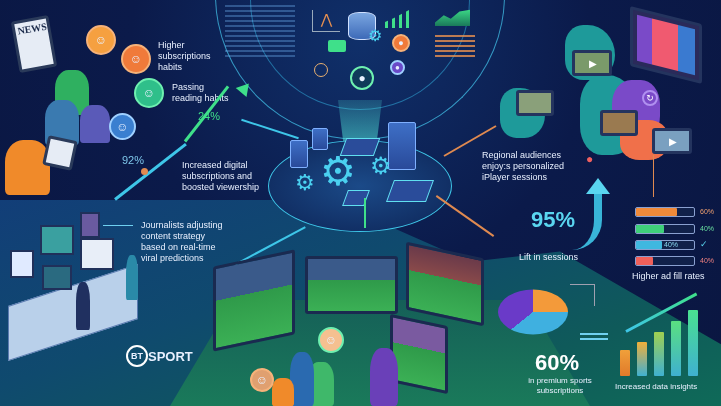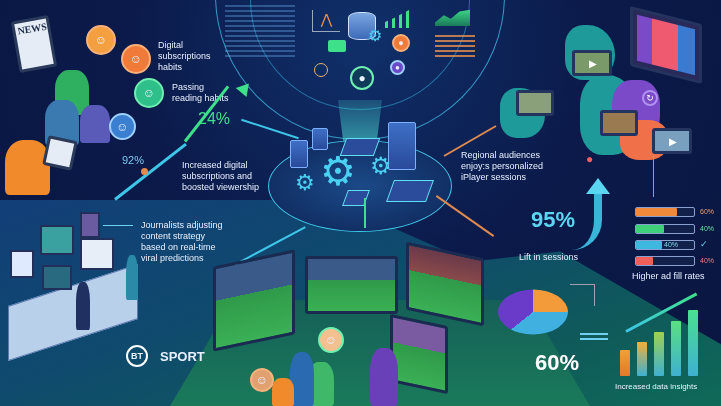--- a/index.html
+++ b/index.html
@@ -89,43 +89,43 @@
   <div class="person" style="left:45px;top:100px;width:34px;height:45px;background:#3a7ab0"></div>
   <div class="person" style="left:80px;top:105px;width:30px;height:38px;background:#5a5ab8"></div>
   <div class="person" style="left:5px;top:140px;width:45px;height:55px;background:#f08a2a"></div>
   <div class="tablet" style="left:45px;top:138px;width:30px;height:30px;transform:rotate(12deg)"></div>
 
   <div class="avatar o" style="left:86px;top:25px;width:30px;height:30px;background:#f5a040">☺</div>
   <div class="avatar o" style="left:121px;top:44px;width:30px;height:30px">☺</div>
   <div class="avatar g" style="left:134px;top:78px;width:30px;height:30px">☺</div>
   <div class="avatar b" style="left:109px;top:113px;width:27px;height:27px">☺</div>
 
-  <div class="t" style="left:158px;top:40px;width:70px">Digital subscriptions habits</div>
+  <div class="t" style="left:158px;top:40px;width:70px">Higher subscriptions habits</div>
   <div class="t" style="left:172px;top:82px;width:62px">Passing reading habits</div>
 
   <div class="line" style="left:115px;top:198px;width:90px;transform:rotate(-38deg);background:#3ec6e8"></div>
   <div class="line" style="left:185px;top:140px;width:70px;transform:rotate(-52deg)"></div>
   <div style="position:absolute;left:238px;top:82px;width:0;height:0;border-left:7px solid transparent;border-right:7px solid transparent;border-bottom:12px solid #3fe08a;transform:rotate(40deg)"></div>
   <div style="position:absolute;left:141px;top:168px;width:7px;height:7px;border-radius:50%;background:#e08a50"></div>
   <div class="pct" style="left:122px;top:154px;font-size:11px;color:#7ec6ea;font-weight:normal">92%</div>
-  <div class="pct" style="left:198px;top:110px;font-size:16px;color:#3fe08a;font-weight:normal">24%</div>
+  <div class="pct" style="left:198px;top:110px;font-size:11px;color:#3fe08a;font-weight:normal">24%</div>
   <div class="t" style="left:182px;top:160px;width:92px">Increased digital subscriptions and boosted viewership</div>
 
   <div class="desk"></div>
   <div class="mon" style="left:10px;top:250px;width:24px;height:28px;background:#e0eaff"></div>
   <div class="mon" style="left:40px;top:225px;width:34px;height:30px;background:#3aa0a0"></div>
   <div class="mon" style="left:80px;top:212px;width:20px;height:26px;background:#6a5aa0"></div>
   <div class="mon" style="left:42px;top:265px;width:30px;height:25px;background:#2a6a80"></div>
   <div class="mon" style="left:80px;top:238px;width:34px;height:32px;background:#e8eef8"></div>
   <div class="person" style="left:76px;top:282px;width:14px;height:48px;background:#203060"></div>
   <div class="person" style="left:126px;top:255px;width:12px;height:45px;background:#2a8aa8"></div>
   <div style="position:absolute;left:103px;top:225px;width:30px;height:1px;background:#6fd0f0"></div>
   <div class="t" style="left:141px;top:220px;width:90px">Journalists adjusting content strategy based on real-time viral predictions</div>
 
-  <div style="position:absolute;left:126px;top:345px;display:flex;align-items:center;gap:12px">
+  <div style="position:absolute;left:126px;top:345px;display:flex;align-items:center;gap:0">
     <div style="width:22px;height:22px;border:2px solid #fff;border-radius:50%;font-weight:bold;font-size:9px;display:flex;align-items:center;justify-content:center">BT</div>
     <div style="font-weight:bold;font-size:13px">SPORT</div>
   </div>
 
   <div class="screen" style="left:213px;top:258px;width:82px;height:85px;transform:skewY(-12deg)"></div>
   <div class="screen" style="left:305px;top:256px;width:93px;height:58px"></div>
   <div class="screen" style="left:406px;top:250px;width:78px;height:68px;transform:skewY(12deg);background:linear-gradient(180deg,#6a3a4a 0,#8a4a4a 40%,#2f9a4a 40%,#3bb055 100%)"></div>
   <div class="screen" style="left:390px;top:320px;width:58px;height:68px;transform:skewY(12deg);background:linear-gradient(180deg,#7a5aa0 0,#7a5aa0 40%,#2f9a4a 40%,#3bb055 100%)"></div>
   <div class="person" style="left:370px;top:348px;width:28px;height:58px;background:#6a40b8"></div>
   <div class="person" style="left:308px;top:362px;width:26px;height:44px;background:#3fb86a"></div>
@@ -147,21 +147,21 @@
   <div class="tv" style="left:572px;top:50px;width:40px;height:26px;background:#7a9a6a">
       <span style="position:absolute;left:14px;top:5px;color:#fff;font-size:10px">▶</span>
     </div>
   <div class="tv" style="left:516px;top:90px;width:38px;height:26px;background:#8aa07a"></div>
   <div class="tv" style="left:600px;top:110px;width:38px;height:26px;background:#9a7a50"></div>
   <div class="tv" style="left:652px;top:128px;width:40px;height:26px;background:#7aa0c0">
       <span style="position:absolute;left:14px;top:5px;color:#fff;font-size:10px">▶</span>
     </div>
   <div style="position:absolute;left:642px;top:90px;width:16px;height:16px;border-radius:50%;background:#7a4ac8;border:2px solid #b090f0;color:#fff;font-size:9px;text-align:center;line-height:12px">↻</div>
 
-  <div class="t" style="left:461px;top:150px;width:90px">Regional audiences enjoy:s personalized iPlayer sessions</div>
+  <div class="t" style="left:482px;top:150px;width:90px">Regional audiences enjoy:s personalized iPlayer sessions</div>
 
   <div style="position:absolute;left:572px;top:185px;width:30px;height:65px;border-right:8px solid #3ec6e8;border-radius:0 0 40px 0;opacity:.9"></div>
   <div style="position:absolute;left:586px;top:178px;width:0;height:0;border-left:12px solid transparent;border-right:12px solid transparent;border-bottom:16px solid #5ad6f0"></div>
   <div class="pct" style="left:531px;top:207px;font-size:22px;color:#5ad6f0">95%</div>
   <div class="t" style="left:519px;top:252px;width:80px">Lift in sessions</div>
 
   <div style="position:absolute;left:653px;top:155px;width:1px;height:42px;background:#e08a50"></div>
   <div class="bar-row" style="top:207px">
       <div class="bar-fill" style="width:70%;background:#f08a3a"></div>
     </div>
@@ -179,20 +179,21 @@
       <div class="bar-fill" style="width:30%;background:#f0605a"></div>
     </div>
   <div class="bar-lbl" style="top:257px;color:#f08080">40%</div>
   <div class="t" style="left:632px;top:271px;width:90px">Higher ad fill rates</div>
 
   <div class="pie"></div>
   <div style="position:absolute;left:570px;top:284px;width:25px;height:22px;border-top:1px solid #a0a0b0;border-right:1px solid #a0a0b0"></div>
   <div class="dash" style="left:580px;top:333px;width:28px"></div>
   <div class="dash" style="left:580px;top:338px;width:28px"></div>
   <div class="pct" style="left:535px;top:350px;font-size:22px;color:#ffffff">60%</div>
+  <div class="t" style="left:520px;top:376px;width:80px;text-align:center;font-size:8px;line-height:10px">in premium sports subscriptions</div>
 
   <div class="bar3d" style="left:620px;height:26px;background:linear-gradient(180deg,#f0a03a,#e07a2a)"></div>
   <div class="bar3d" style="left:637px;height:34px;background:linear-gradient(180deg,#f0b03a,#3fb0d0)"></div>
   <div class="bar3d" style="left:654px;height:44px;background:linear-gradient(180deg,#a0d050,#3fb0d0)"></div>
   <div class="bar3d" style="left:671px;height:55px;background:linear-gradient(180deg,#5ae080,#3fb0d0)"></div>
   <div class="bar3d" style="left:688px;height:66px;background:linear-gradient(180deg,#4ae090,#3fb0d0)"></div>
   <div class="line" style="left:626px;top:330px;width:80px;transform:rotate(-28deg);background:linear-gradient(90deg,#3ec6e8,#3fe08a)"></div>
   <div class="t" style="left:615px;top:381px;width:106px;font-size:8px">Increased data insights</div>
 </div>
 

